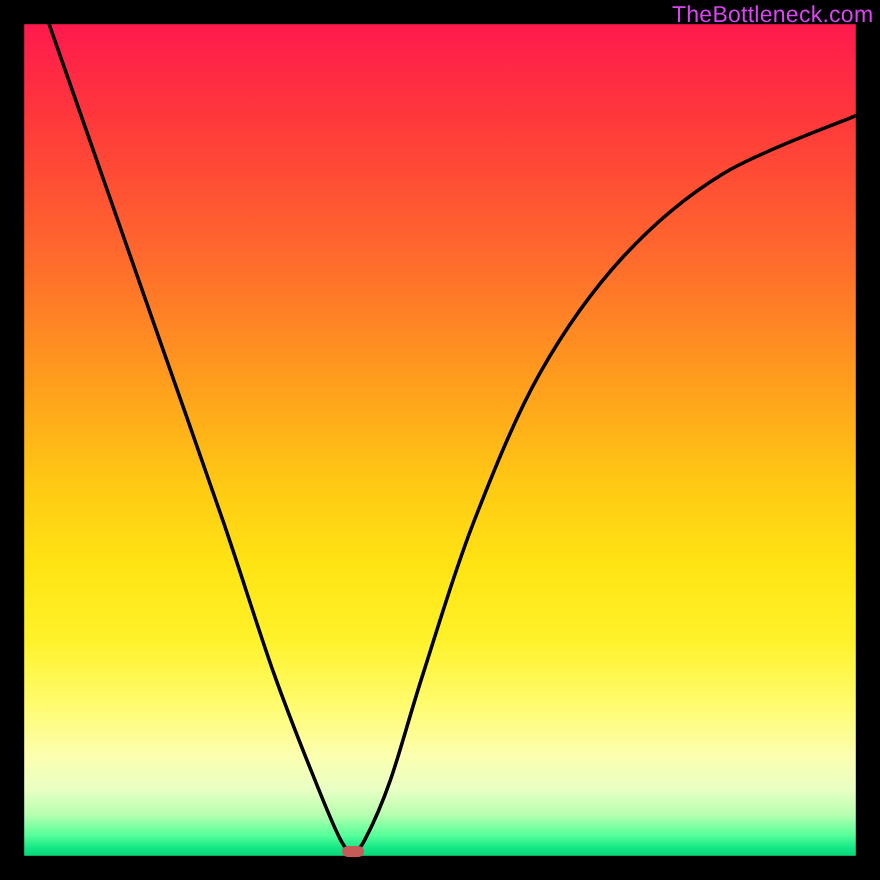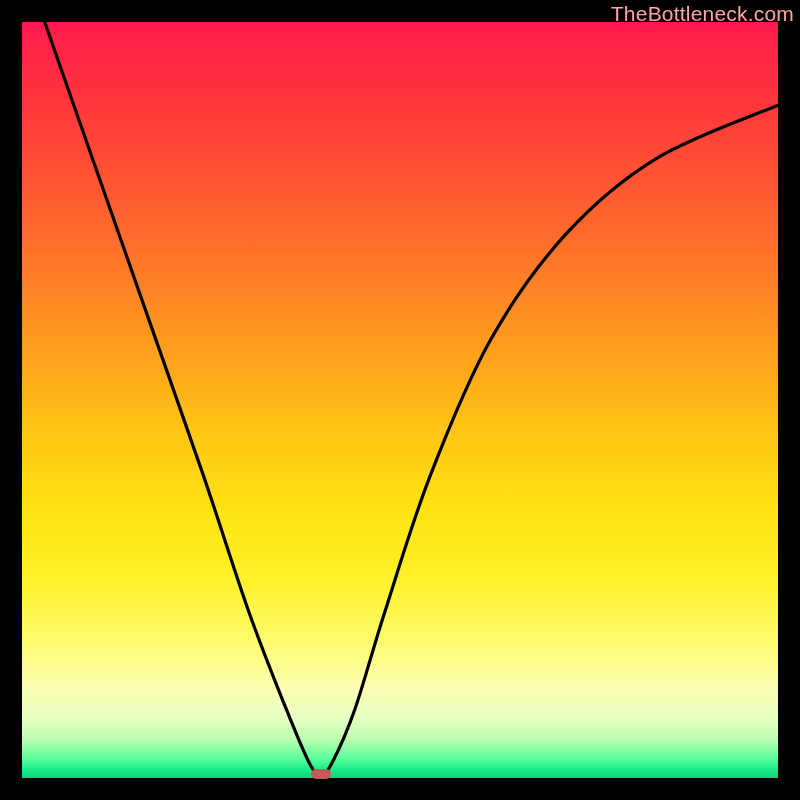--- a/index.html
+++ b/index.html
@@ -30,21 +30,21 @@
       #58ff9a 97.5%,
       #16e886 99%,
       #0ad47a 100%
     );
   }
 
   .watermark {
     position: absolute;
     top: 2px;
     right: 6px;
-    color: #fca5a5;
+    color: #d946ef;
     font-size: 21px;
     font-weight: 500;
     letter-spacing: 0.2px;
     z-index: 5;
   }
 
   .curve-svg {
     position: absolute;
     left: 22px;
     top: 22px;

